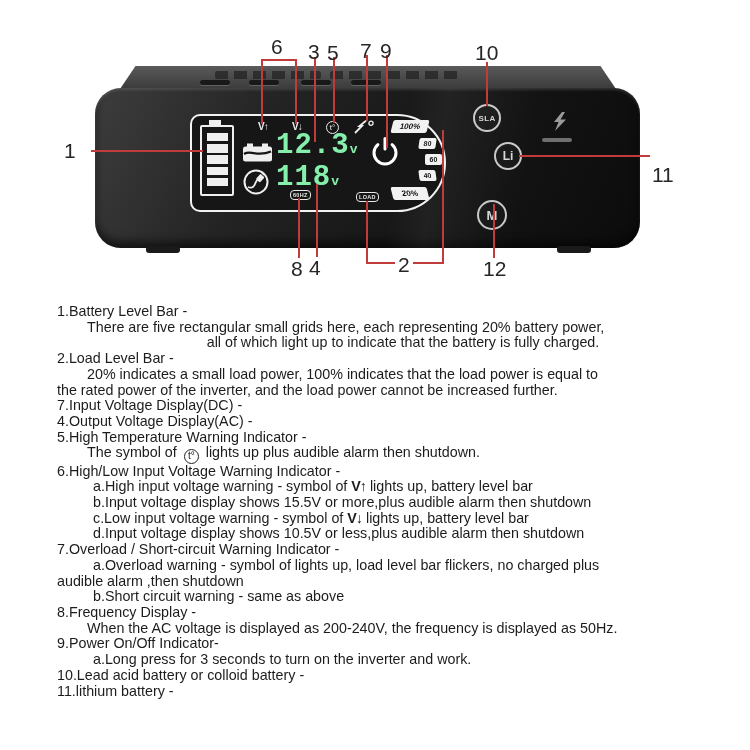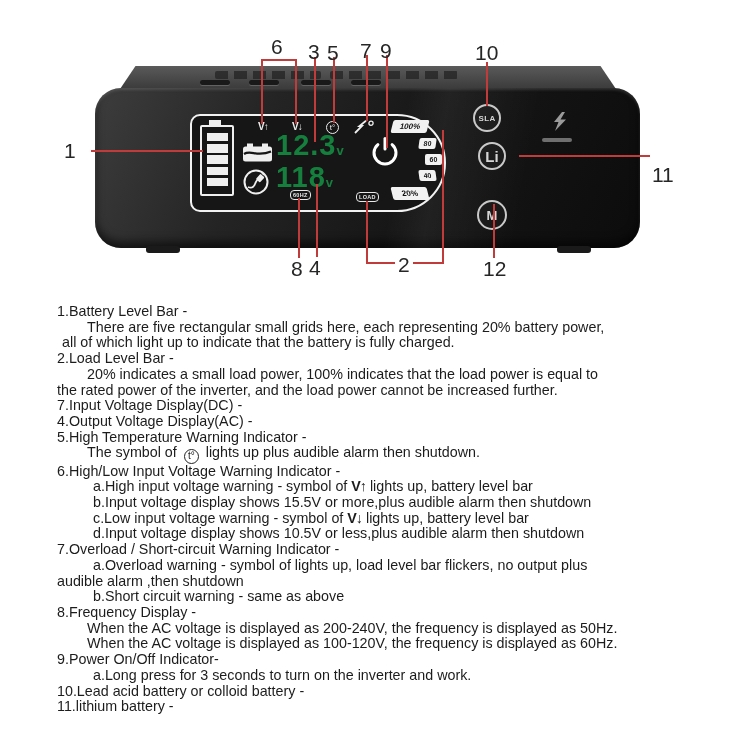--- a/index.html
+++ b/index.html
@@ -36,21 +36,21 @@
   .batt-gauge { position:absolute; left:8px; top:9px; width:34px; height:71px;
                 border:2px solid #efefef; border-radius:2px; padding-top:3px; }
   .batt-gauge::before { content:""; position:absolute; top:-7px; left:7px; width:12px; height:5px; background:#efefef; }
   .batt-bar { width:21px; height:8.5px; background:#efefef; margin:2.8px auto; }
 
   .warn { position:absolute; top:5px; color:#efefef; }
   .vsym-ico { font-size:10px; font-weight:bold; letter-spacing:-1px; }
   .tcirc-ico { width:13px; height:13px; border:1.3px solid #efefef; border-radius:50%;
                display:flex; align-items:center; justify-content:center; font-size:8px; color:#efefef; }
 
-  .seg { position:absolute; left:84px; color:#15803d; font-family:Liberation Sans, sans-serif;
+  .seg { position:absolute; left:84px; color:#86efac; font-family:Liberation Mono, monospace;
          font-weight:bold; font-size:29px; line-height:29px; letter-spacing:1px; white-space:nowrap; }
   .seg .unit { font-size:13px; font-weight:bold; letter-spacing:0; }
 
   .badge { position:absolute; border:1px solid #e8e8e8; border-radius:4px; color:#e8e8e8;
            font-size:5.5px; font-weight:bold; text-align:center; line-height:8px;
            height:10px; padding:0 2px; letter-spacing:.3px; }
 
   .pwr { position:absolute; left:176px; top:19px; width:34px; height:34px; }
 
   .lvl { position:absolute; background:#f2f2f2; color:#111; font-weight:bold;
@@ -68,21 +68,21 @@
 
   
   .cl { position:absolute; background:#c23b3b; }
   .cn { position:absolute; font-size:21px; color:#262626; line-height:21px; }
 
   
   .desc { padding:4px 6px 0 57px; }
   .ln { font-size:14.3px; line-height:15.7px; color:#1c1c1c; white-space:nowrap; }
   .i1 { padding-left:30px; }
   .i2 { padding-left:36px; }
-  .it { padding-left:5px; }
+  .it { padding-left:5px;text-align:center; }
   .vsym { font-weight:bold; letter-spacing:-1px; }
   .tcirc { display:inline-flex; width:15px; height:15px; border:1.2px solid #222; border-radius:50%;
            align-items:center; justify-content:center; font-size:10px; margin:0 3px;
            vertical-align:-2px; }
 </style>
 </head>
 <body>
 
 <div class="scene">
 
@@ -146,21 +146,21 @@
     </svg>
 
     <div class="lvl big" style="left:200px; top:4px;  transform:skewX(-14deg)">100%</div>
     <div class="lvl sml" style="left:227px; top:22px; transform:skewX(-8deg)">80</div>
     <div class="lvl sml" style="left:233px; top:38px">60</div>
     <div class="lvl sml" style="left:227px; top:54px; transform:skewX(8deg)">40</div>
     <div class="lvl big" style="left:200px; top:71px; transform:skewX(14deg)">20%</div>
   </div>
 
   <div class="tbtn" style="left:473px; top:104px; width:28px; height:28px; font-size:8px; letter-spacing:.4px">SLA</div>
-  <div class="tbtn" style="left:478px; top:142px; width:28px; height:28px; font-size:15px">Li</div>
+  <div class="tbtn" style="left:494px; top:142px; width:28px; height:28px; font-size:12px">Li</div>
   <div class="tbtn" style="left:477px; top:200px; width:30px; height:30px; font-size:13px">M</div>
 
   <svg class="logo" width="30" height="22" viewBox="0 0 30 22">
     <polygon points="16,0 8,10 12.5,10 9,19 20,7.5 14.5,7.5 19,0" fill="#9a9a9a"></polygon>
   </svg>
   <div class="logo-bar"></div>
 
   <div class="cl" style="left:91px;  top:150px; width:112px; height:2px"></div>
   <div class="cl" style="left:261px; top:59px;  width:36px;  height:2px"></div>
   <div class="cl" style="left:261px; top:59px;  width:2px;   height:65px"></div>
@@ -202,23 +202,22 @@
   <div class="ln">7.Input Voltage Display(DC) -</div>
   <div class="ln">4.Output Voltage Display(AC) -</div>
   <div class="ln">5.High Temperature Warning Indicator -</div>
   <div class="ln i1"><span>The symbol of </span><span class="tcirc">t°</span><span> lights up plus audible alarm then shutdown.</span></div>
   <div class="ln">6.High/Low Input Voltage Warning Indicator -</div>
   <div class="ln i2"><span>a.High input voltage warning - symbol of </span><span class="vsym">V↑</span><span> lights up, battery level bar</span></div>
   <div class="ln i2">b.Input voltage display shows 15.5V or more,plus audible alarm then shutdown</div>
   <div class="ln i2"><span>c.Low input voltage warning - symbol of </span><span class="vsym">V↓</span><span> lights up, battery level bar</span></div>
   <div class="ln i2">d.Input voltage display shows 10.5V or less,plus audible alarm then shutdown</div>
   <div class="ln">7.Overload / Short-circuit Warning Indicator -</div>
-  <div class="ln i2">a.Overload warning - symbol of lights up, load level bar flickers, no output plus</div>
+  <div class="ln i2">a.Overload warning - symbol of lights up, load level bar flickers, no charged plus</div>
   <div class="ln">audible alarm ,then shutdown</div>
   <div class="ln i2">b.Short circuit warning - same as above</div>
   <div class="ln">8.Frequency Display -</div>
   <div class="ln i1">When the AC voltage is displayed as 200-240V, the frequency is displayed as 50Hz.</div>
-  <div class="ln i1">When the AC voltage is displayed as 100-120V, the frequency is displayed as 60Hz.</div>
   <div class="ln">9.Power On/Off Indicator-</div>
   <div class="ln i2">a.Long press for 3 seconds to turn on the inverter and work.</div>
   <div class="ln">10.Lead acid battery or colloid battery -</div>
   <div class="ln">11.lithium battery -</div>
 </div>
 
 </body></html>

